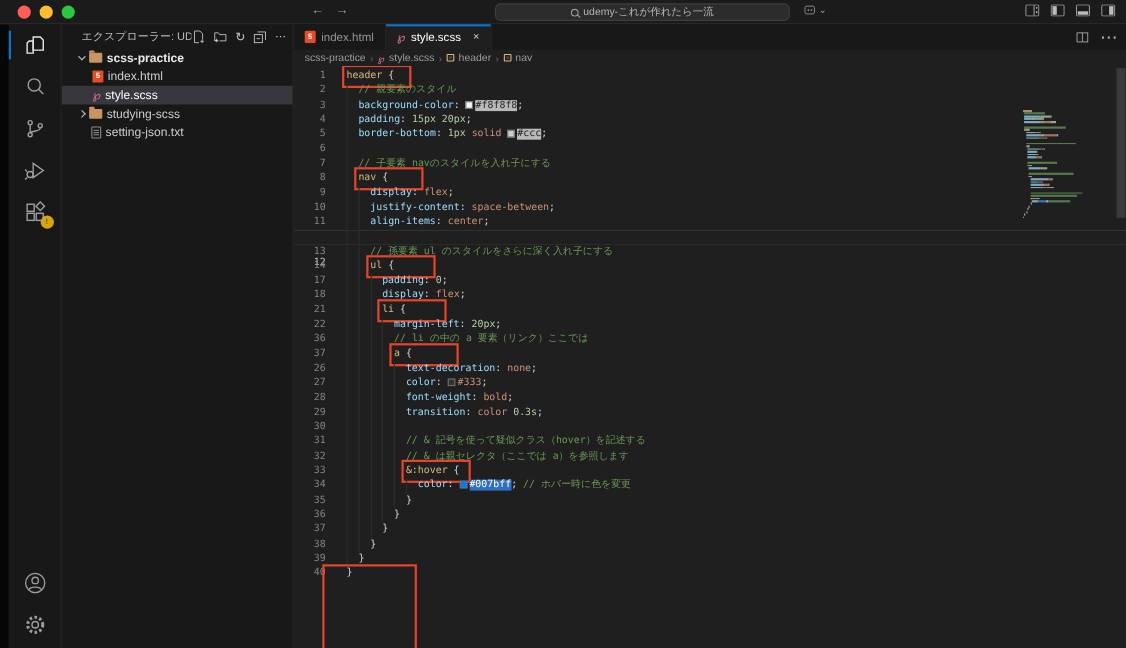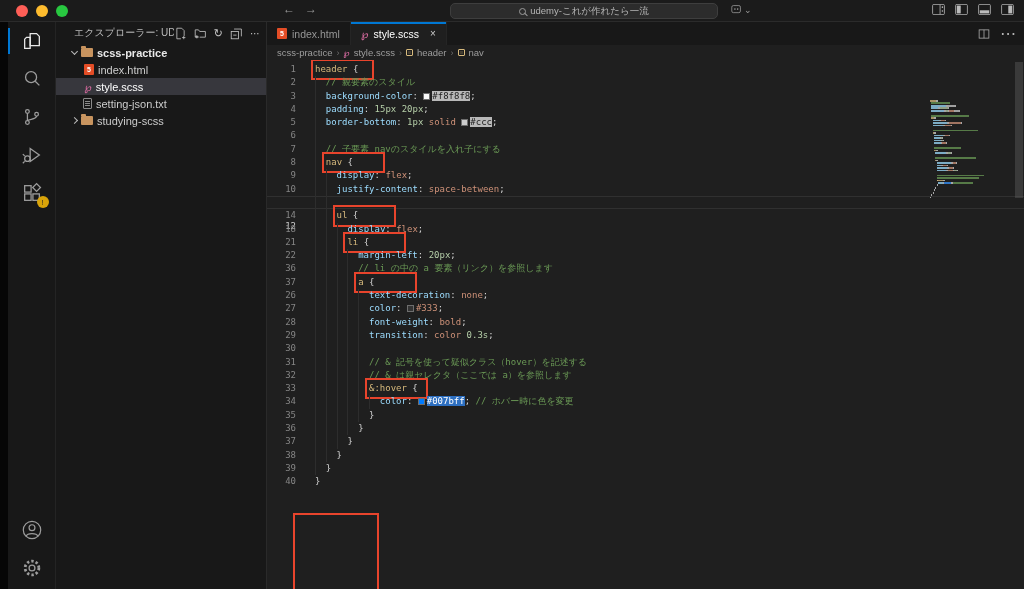--- a/index.html
+++ b/index.html
@@ -232,28 +232,28 @@
       <span>scss-practice</span>
     </div>
     <div class="trow child">
       <span class="htmlico">5</span>
       <span>index.html</span>
     </div>
     <div class="trow child sel">
       <span class="sassico">℘</span>
       <span>style.scss</span>
     </div>
-    <div class="trow" style="padding-left:27px">
-      <span class="docico"></span>
-      <span>setting-json.txt</span>
-    </div>
     <div class="trow">
       <span class="chev closed"></span>
       <span class="fold"></span>
       <span>studying-scss</span>
+    </div>
+    <div class="trow" style="padding-left:27px">
+      <span class="docico"></span>
+      <span>setting-json.txt</span>
     </div>
   </div>
 
   <div id="editor">
     <div id="tabstrip">
       <div class="tab">
         <span class="htmlico">5</span>
         <span>index.html</span>
       </div>
       <div class="tab active">
@@ -318,43 +318,55 @@
             <span class="lc"><i class="ig" style="left: 0px;"></i><span style="display: inline-block; width: 10.8px;"></span><span class="redbox"><span class="tk-sel">nav</span><span class="tk-pun"> {</span></span></span>
           </div>
           <div class="row">
             <span class="ln">9</span>
             <span class="lc"><i class="ig" style="left: 0px;"></i><i class="ig" style="left: 10.8px;"></i><span style="display: inline-block; width: 21.6px;"></span><span class="tk-prop">display</span><span class="tk-pun">: </span><span class="tk-val">flex</span><span class="tk-pun">;</span></span>
           </div>
           <div class="row">
             <span class="ln">10</span>
             <span class="lc"><i class="ig" style="left: 0px;"></i><i class="ig" style="left: 10.8px;"></i><span style="display: inline-block; width: 21.6px;"></span><span class="tk-prop">justify-content</span><span class="tk-pun">: </span><span class="tk-val">space-between</span><span class="tk-pun">;</span></span>
           </div>
+          <div class="row">
+            <span class="ln">11</span>
+            <span class="lc"><i class="ig" style="left: 0px;"></i><i class="ig" style="left: 10.8px;"></i><span style="display: inline-block; width: 21.6px;"></span><span class="tk-prop">align-items</span><span class="tk-pun">: </span><span class="tk-val">center</span><span class="tk-pun">;</span></span>
+          </div>
           <div class="row cur">
             <span class="ln">12</span>
             <span class="lc"><i class="ig" style="left: 0px;"></i><i class="ig" style="left: 10.8px;"></i><span style="display: inline-block; width: 21.6px;"></span></span>
           </div>
           <div class="row">
+            <span class="ln">13</span>
+            <span class="lc"><i class="ig" style="left: 0px;"></i><i class="ig" style="left: 10.8px;"></i><span style="display: inline-block; width: 21.6px;"></span><span class="tk-com">// 孫要素 ul のスタイルをさらに深く入れ子にする</span></span>
+          </div>
+          <div class="row">
             <span class="ln">14</span>
             <span class="lc"><i class="ig" style="left: 0px;"></i><i class="ig" style="left: 10.8px;"></i><span style="display: inline-block; width: 21.6px;"></span><span class="redbox"><span class="tk-sel">ul</span><span class="tk-pun"> {</span></span></span>
           </div>
           <div class="row">
+            <span class="ln">17</span>
+            <span class="lc"><i class="ig" style="left: 0px;"></i><i class="ig" style="left: 10.8px;"></i><i class="ig" style="left: 21.6px;"></i><span style="display: inline-block; width: 32.4px;"></span><span class="tk-prop">padding</span><span class="tk-pun">: </span><span class="tk-num">0</span><span class="tk-pun">;</span></span>
+          </div>
+          <div class="row">
             <span class="ln">18</span>
             <span class="lc"><i class="ig" style="left: 0px;"></i><i class="ig" style="left: 10.8px;"></i><i class="ig" style="left: 21.6px;"></i><span style="display: inline-block; width: 32.4px;"></span><span class="tk-prop">display</span><span class="tk-pun">: </span><span class="tk-val">flex</span><span class="tk-pun">;</span></span>
           </div>
           <div class="row">
             <span class="ln">21</span>
             <span class="lc"><i class="ig" style="left: 0px;"></i><i class="ig" style="left: 10.8px;"></i><i class="ig" style="left: 21.6px;"></i><span style="display: inline-block; width: 32.4px;"></span><span class="redbox"><span class="tk-sel">li</span><span class="tk-pun"> {</span></span></span>
           </div>
           <div class="row">
             <span class="ln">22</span>
             <span class="lc"><i class="ig" style="left: 0px;"></i><i class="ig" style="left: 10.8px;"></i><i class="ig" style="left: 21.6px;"></i><i class="ig" style="left: 32.4px;"></i><span style="display: inline-block; width: 43.2px;"></span><span class="tk-prop">margin-left</span><span class="tk-pun">: </span><span class="tk-num">20px</span><span class="tk-pun">;</span></span>
           </div>
           <div class="row">
             <span class="ln">36</span>
-            <span class="lc"><i class="ig" style="left: 0px;"></i><i class="ig" style="left: 10.8px;"></i><i class="ig" style="left: 21.6px;"></i><i class="ig" style="left: 32.4px;"></i><span style="display: inline-block; width: 43.2px;"></span><span class="tk-com">// li の中の a 要素（リンク）を参照します</span></span>
+            <span class="lc"><i class="ig" style="left: 0px;"></i><i class="ig" style="left: 10.8px;"></i><i class="ig" style="left: 21.6px;"></i><i class="ig" style="left: 32.4px;"></i><span style="display: inline-block; width: 43.2px;"></span><span class="tk-com">// li の中の a 要素（リンク）ここでは</span></span>
           </div>
           <div class="row">
             <span class="ln">37</span>
             <span class="lc"><i class="ig" style="left: 0px;"></i><i class="ig" style="left: 10.8px;"></i><i class="ig" style="left: 21.6px;"></i><i class="ig" style="left: 32.4px;"></i><span style="display: inline-block; width: 43.2px;"></span><span class="redbox"><span class="tk-sel">a</span><span class="tk-pun"> {</span></span></span>
           </div>
           <div class="row">
             <span class="ln">26</span>
             <span class="lc"><i class="ig" style="left: 0px;"></i><i class="ig" style="left: 10.8px;"></i><i class="ig" style="left: 21.6px;"></i><i class="ig" style="left: 32.4px;"></i><i class="ig" style="left: 43.2px;"></i><span style="display: inline-block; width: 54px;"></span><span class="tk-prop">text-decoration</span><span class="tk-pun">: </span><span class="tk-val">none</span><span class="tk-pun">;</span></span>
           </div>
           <div class="row">

